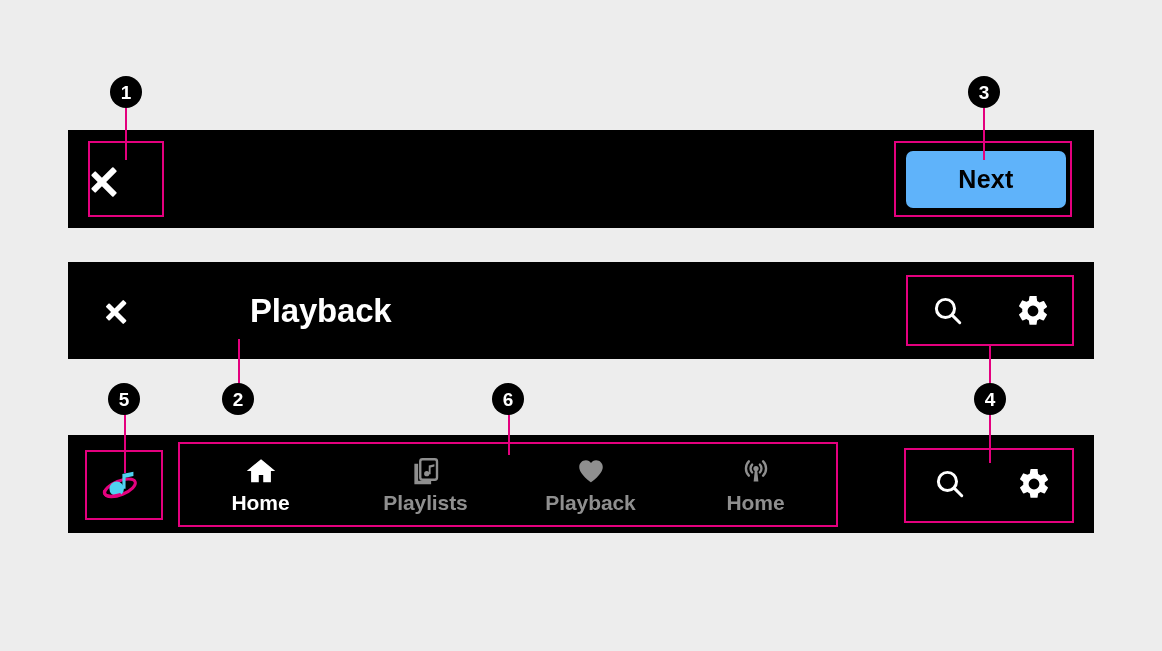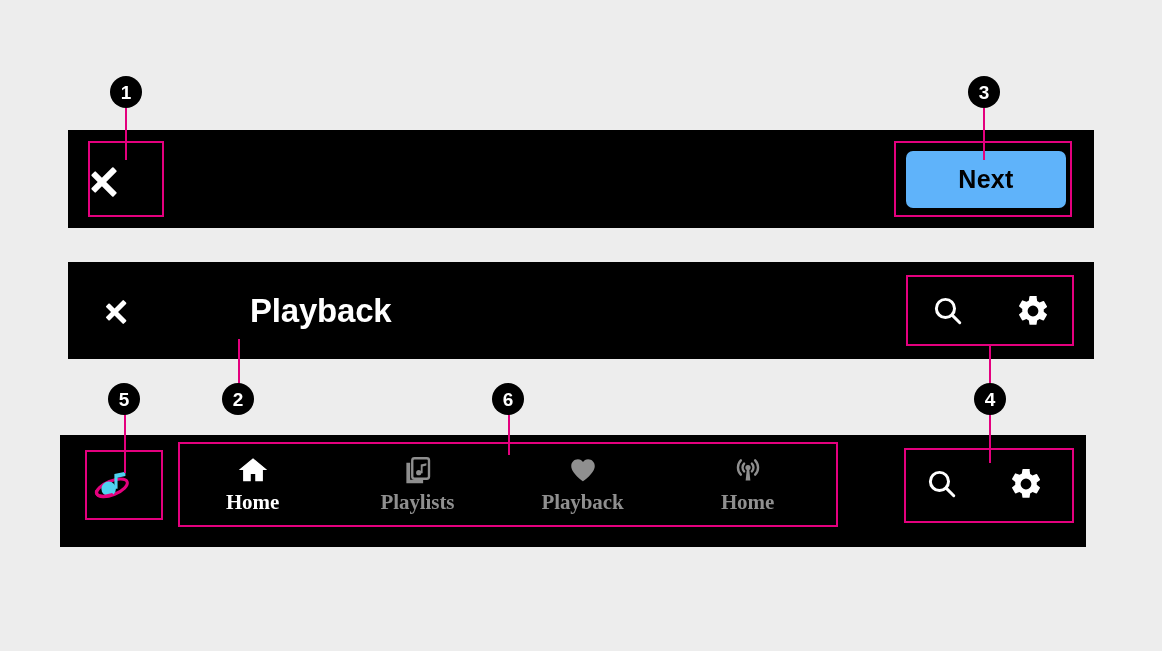--- a/index.html
+++ b/index.html
@@ -138,25 +138,24 @@
     top: 13px;
     width: 170px;
     height: 71px;
     display: flex;
     align-items: center;
     justify-content: space-around;
   }
 
   
   #bottom-bar {
-    left: 60px;
+    left: 68px;
     top: 435px;
     width: 1026px;
-    height: 112px;
-    font-family: Liberation Serif, serif;
+    height: 98px;
   }
 
   #app-logo-cell {
     position: absolute;
     left: 17px;
     top: 15px;
     width: 70px;
     height: 70px;
     display: flex;
     align-items: center;

